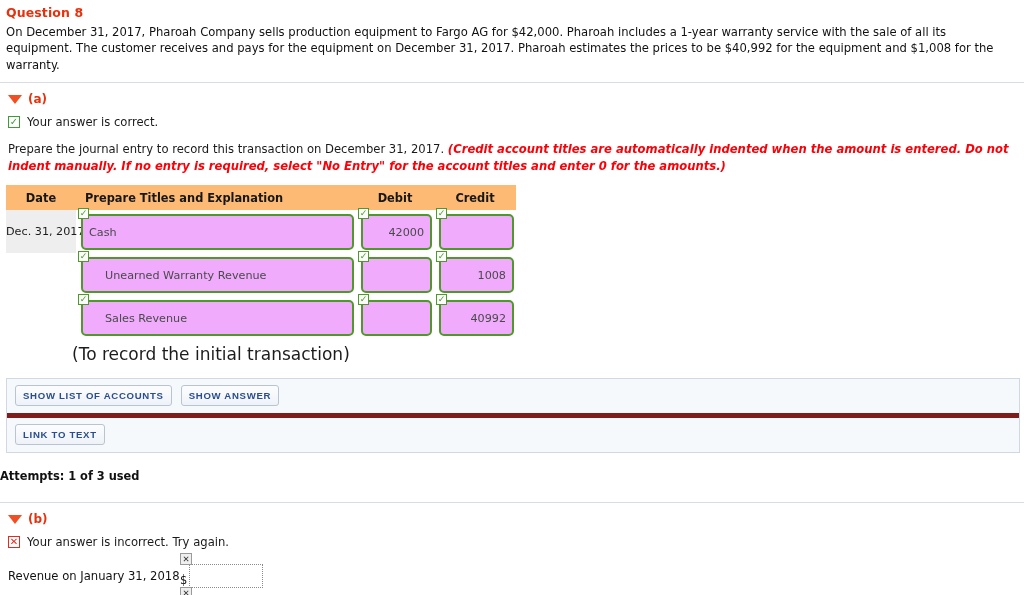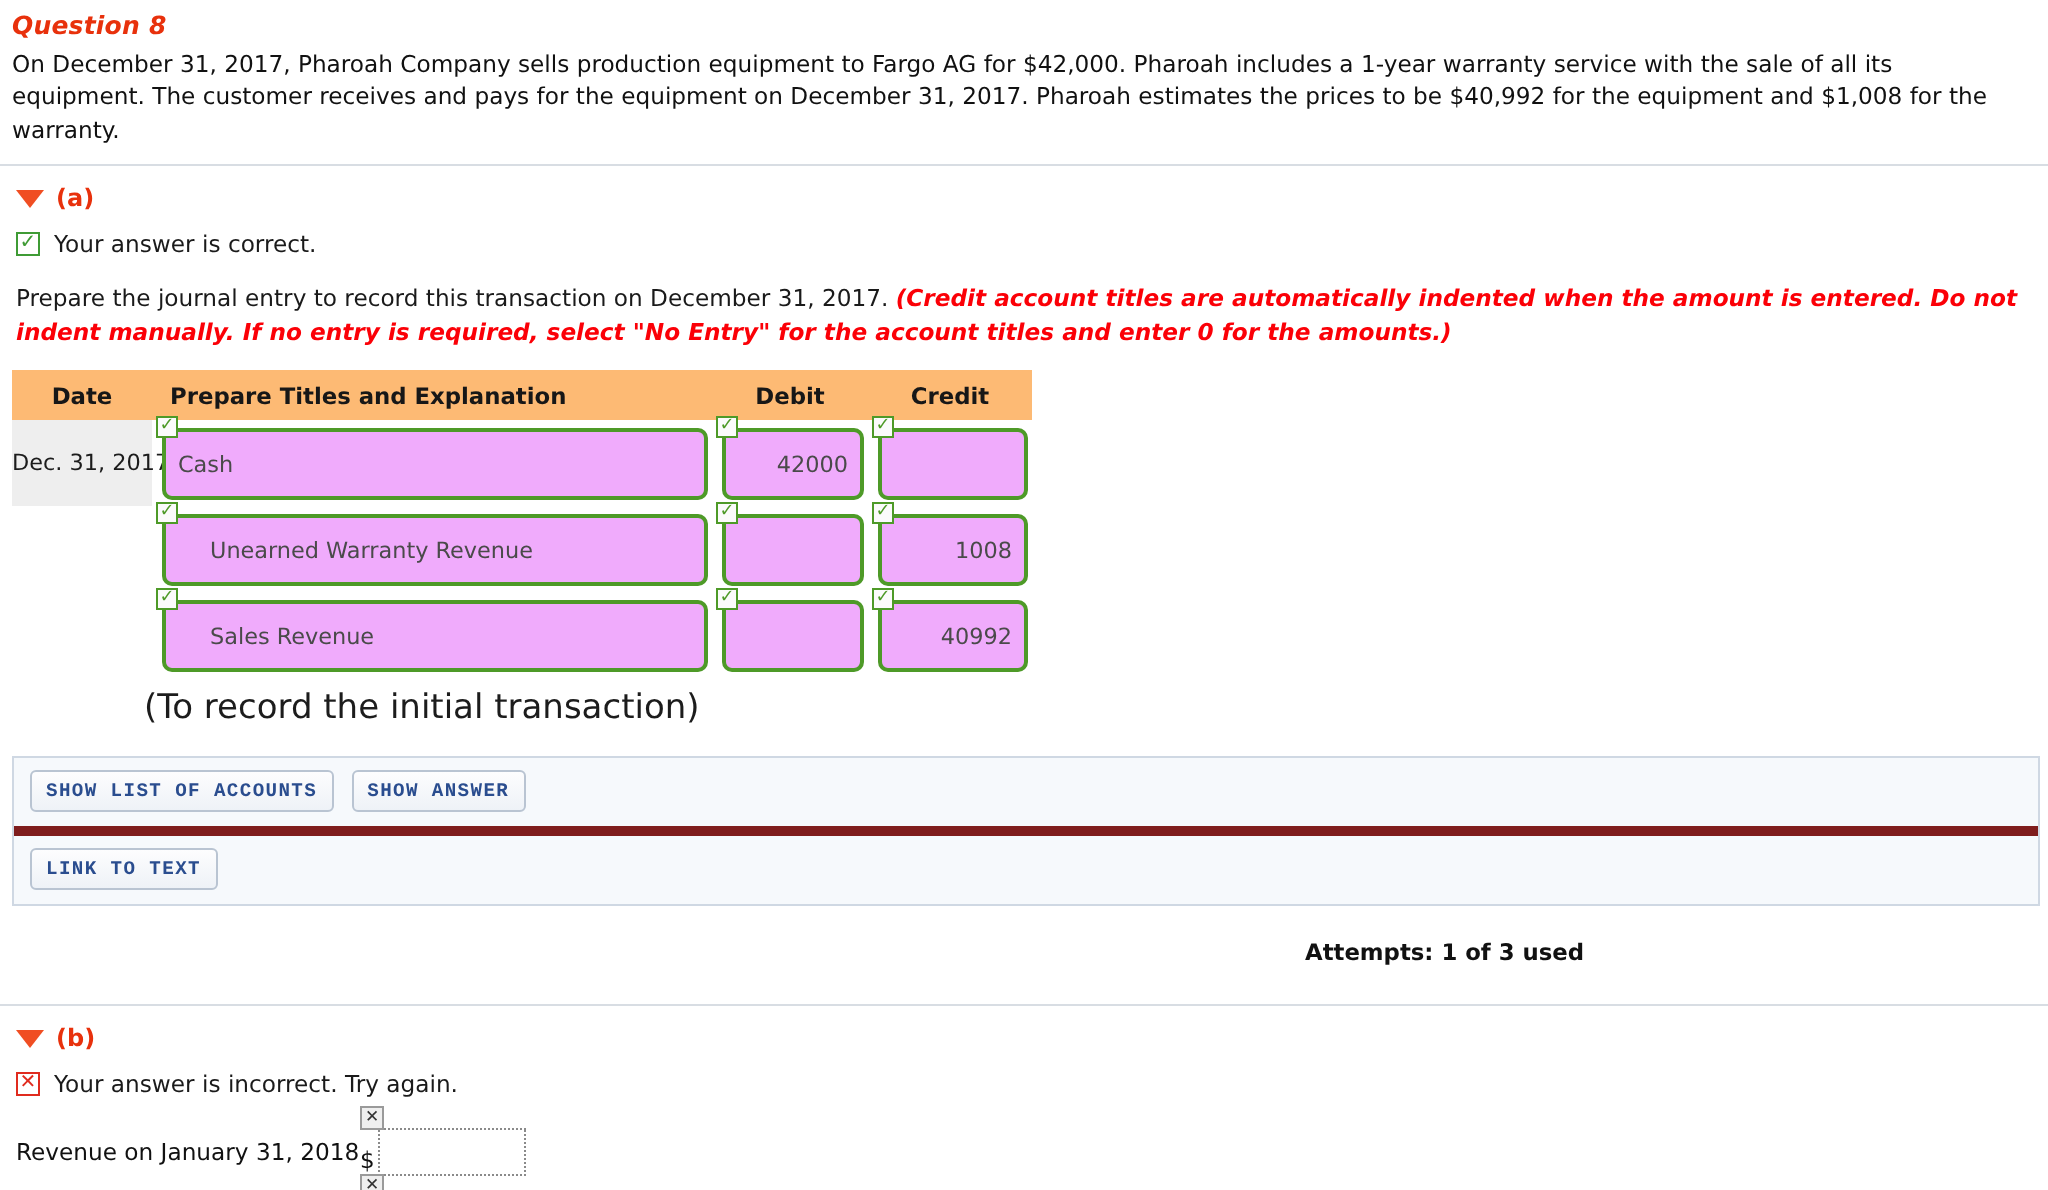--- a/index.html
+++ b/index.html
@@ -19,21 +19,20 @@
 
   .page { position: relative; width: 1024px; }
 
   
   .q-title {
     color: #e8310c;
     font-weight: bold;
     font-size: 12.5px;
     padding: 5px 0 0 6px;
     letter-spacing: .1px;
-    font-style: italic;
   }
   .q-body {
     padding: 4px 8px 0 6px;
     line-height: 1.42;
     font-size: 11.6px;
     color: #111;
   }
 
   .hr {
     border: 0;
@@ -186,25 +185,24 @@
   .btn {
     background: linear-gradient(#fdfdfe, #eef2f7);
     border: 1px solid #b9c4d2;
     border-radius: 3px;
     color: #2a4d8f;
     font-weight: bold;
     font-size: 9.6px;
     letter-spacing: .7px;
     padding: 4px 7px 4px 7px;
     cursor: pointer;
-    font-family: Liberation Mono, monospace;
+    font-family: Liberation Sans, sans-serif;
   }
 
   .attempts {
-    text-align: right;
     padding: 16px 232px 0 0;
     font-weight: bold;
     font-size: 11.4px;
     color: #111;
   }
 
   .hr2 {
     border: 0;
     border-top: 1px solid #d8dde3;
     margin: 19px 0 0 0;

